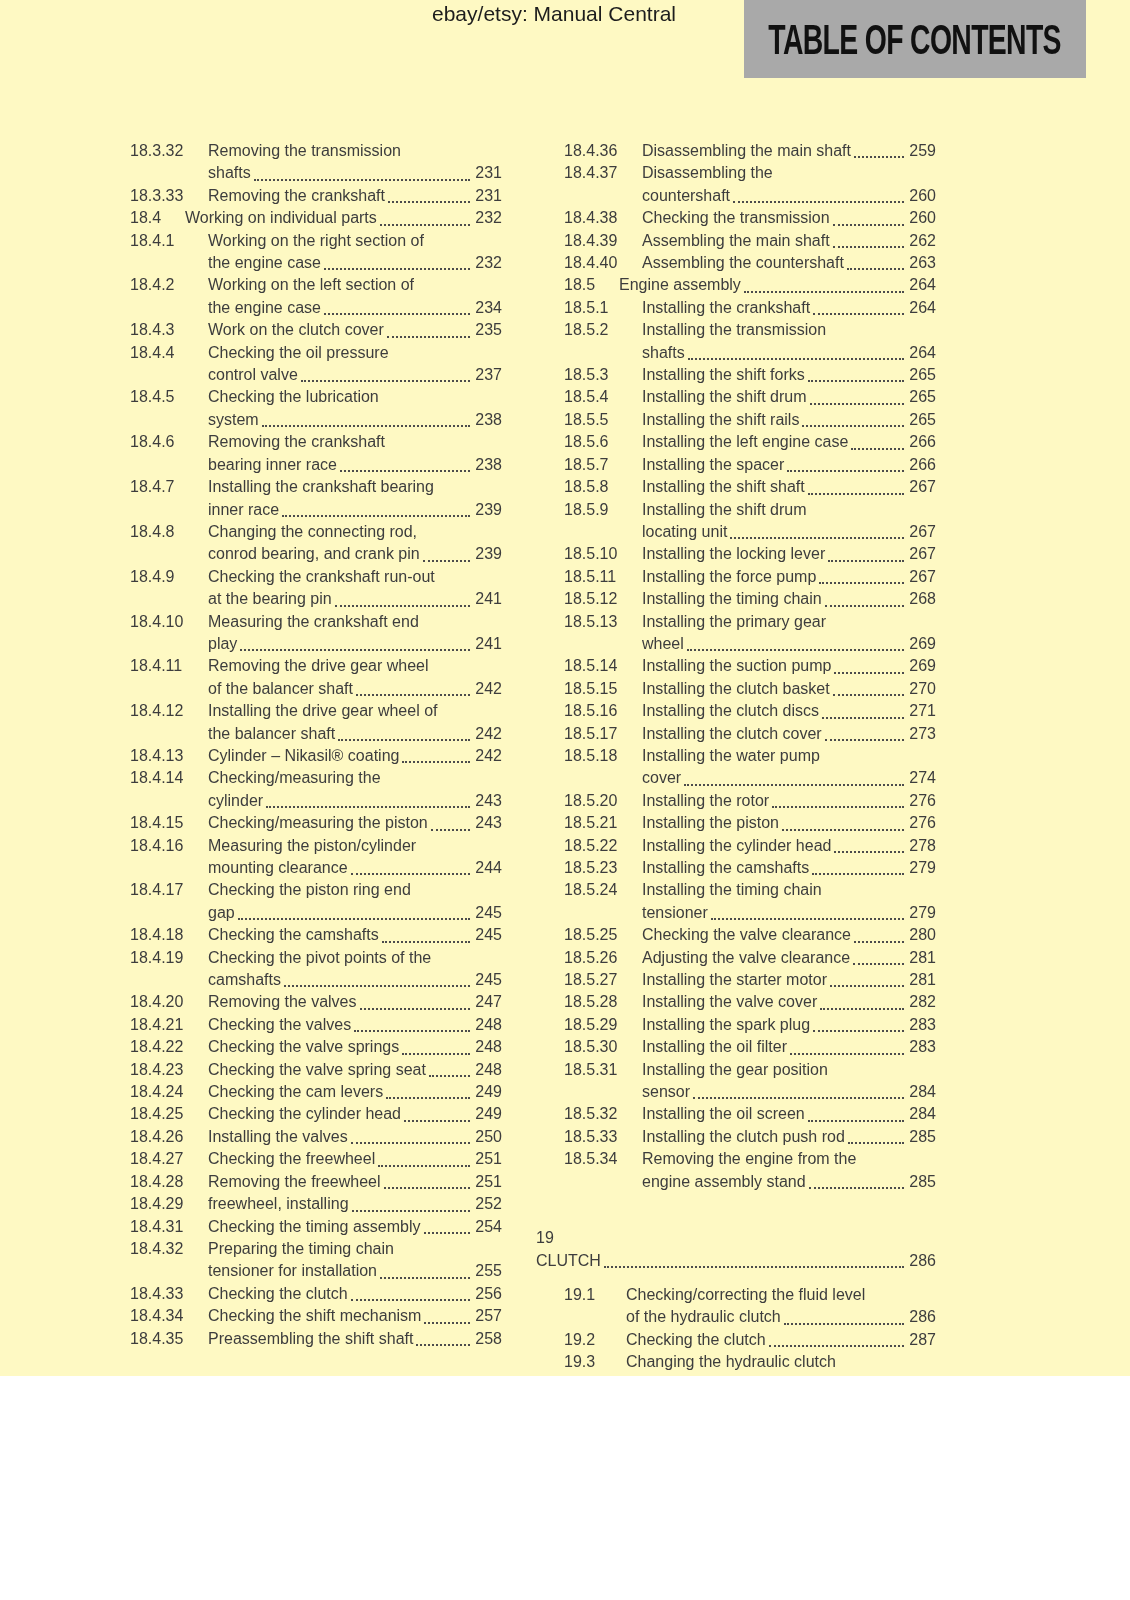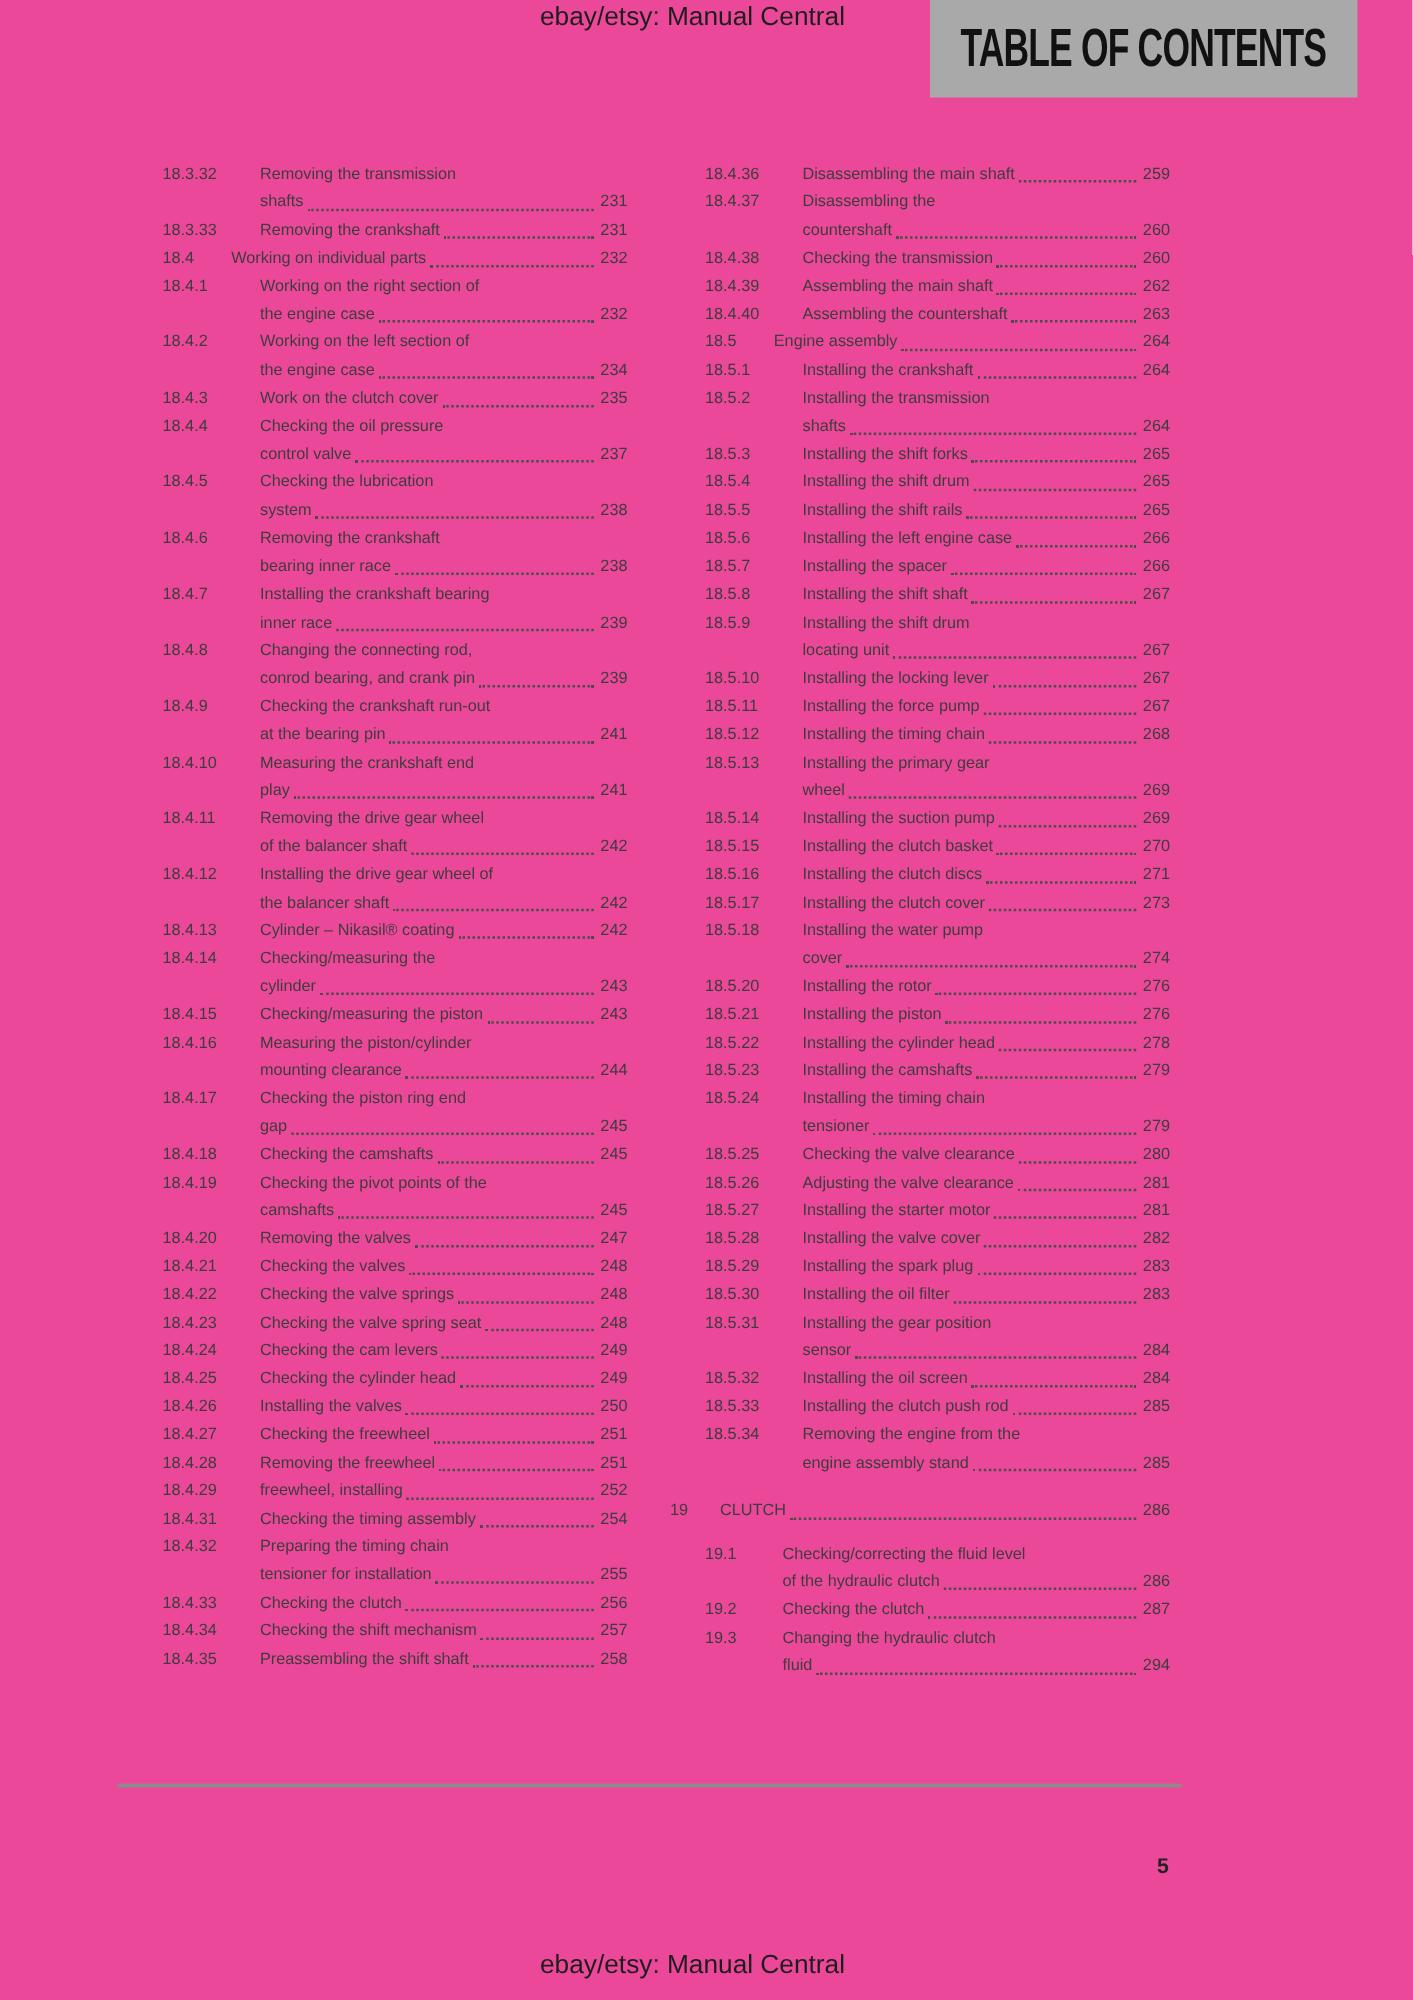--- a/index.html
+++ b/index.html
@@ -4,49 +4,49 @@
 <style>
   :root{
     --banner-bg:#a9a9a9;
     --banner-text:#111111;
     --body-text:#3d3d3d;
     --rule:#8c8c8c;
     --dot:#4c4c4c;
   }
   html,body{margin:0;padding:0;background:#ffffff;}
   .page{
-    position:relative;width:1130px;height:1600px;background:#ec4899;
+    position:relative;width:1130px;height:1376px;background:#fef9c3;
     font-family:"Liberation Sans",sans-serif;color:var(--body-text);
     overflow:hidden;
   }
   .header-title{
     position:absolute;top:2px;left:0;width:1108px;text-align:center;
     font-size:21px;color:#1d1d1d;
   }
   .banner{
     position:absolute;top:0;left:744px;width:342px;height:78px;
     background:var(--banner-bg);
     display:flex;align-items:center;justify-content:center;
   }
   .banner-label{
     font-size:43px;font-weight:bold;color:var(--banner-text);
     transform:scaleX(0.66);white-space:nowrap;letter-spacing:-1px;
   }
   .toc-col{
-    position:absolute;top:128px;width:372px;
-    font-size:13px;line-height:22.4px;
+    position:absolute;top:140px;width:372px;
+    font-size:16px;line-height:22.4px;
   }
   #col-left{left:130px;}
   #col-right{left:564px;}
   .entry{display:flex;}
   .num{flex:0 0 auto;}
   .lvl-sub .num{width:78px;}
   .lvl-section .num{width:55px;}
   .lvl-subsection .num{width:62px;}
-  .lvl-chapter{margin-left:-28px;margin-top:16px;margin-bottom:12px;}
+  .lvl-chapter{margin-left:-28px;margin-top:34px;margin-bottom:12px;flex-direction:column;}
   .lvl-chapter .num{width:40px;}
   .body{flex:1 1 auto;min-width:0;}
   .tline{display:block;}
   .tline.last{display:flex;align-items:flex-end;}
   .tline.last .text{flex:0 1 auto;white-space:nowrap;}
   .leader{
     flex:1 1 auto;min-width:12px;
     border-bottom:2px dotted var(--dot);
     margin:0 5px 4px 3px;
   }

